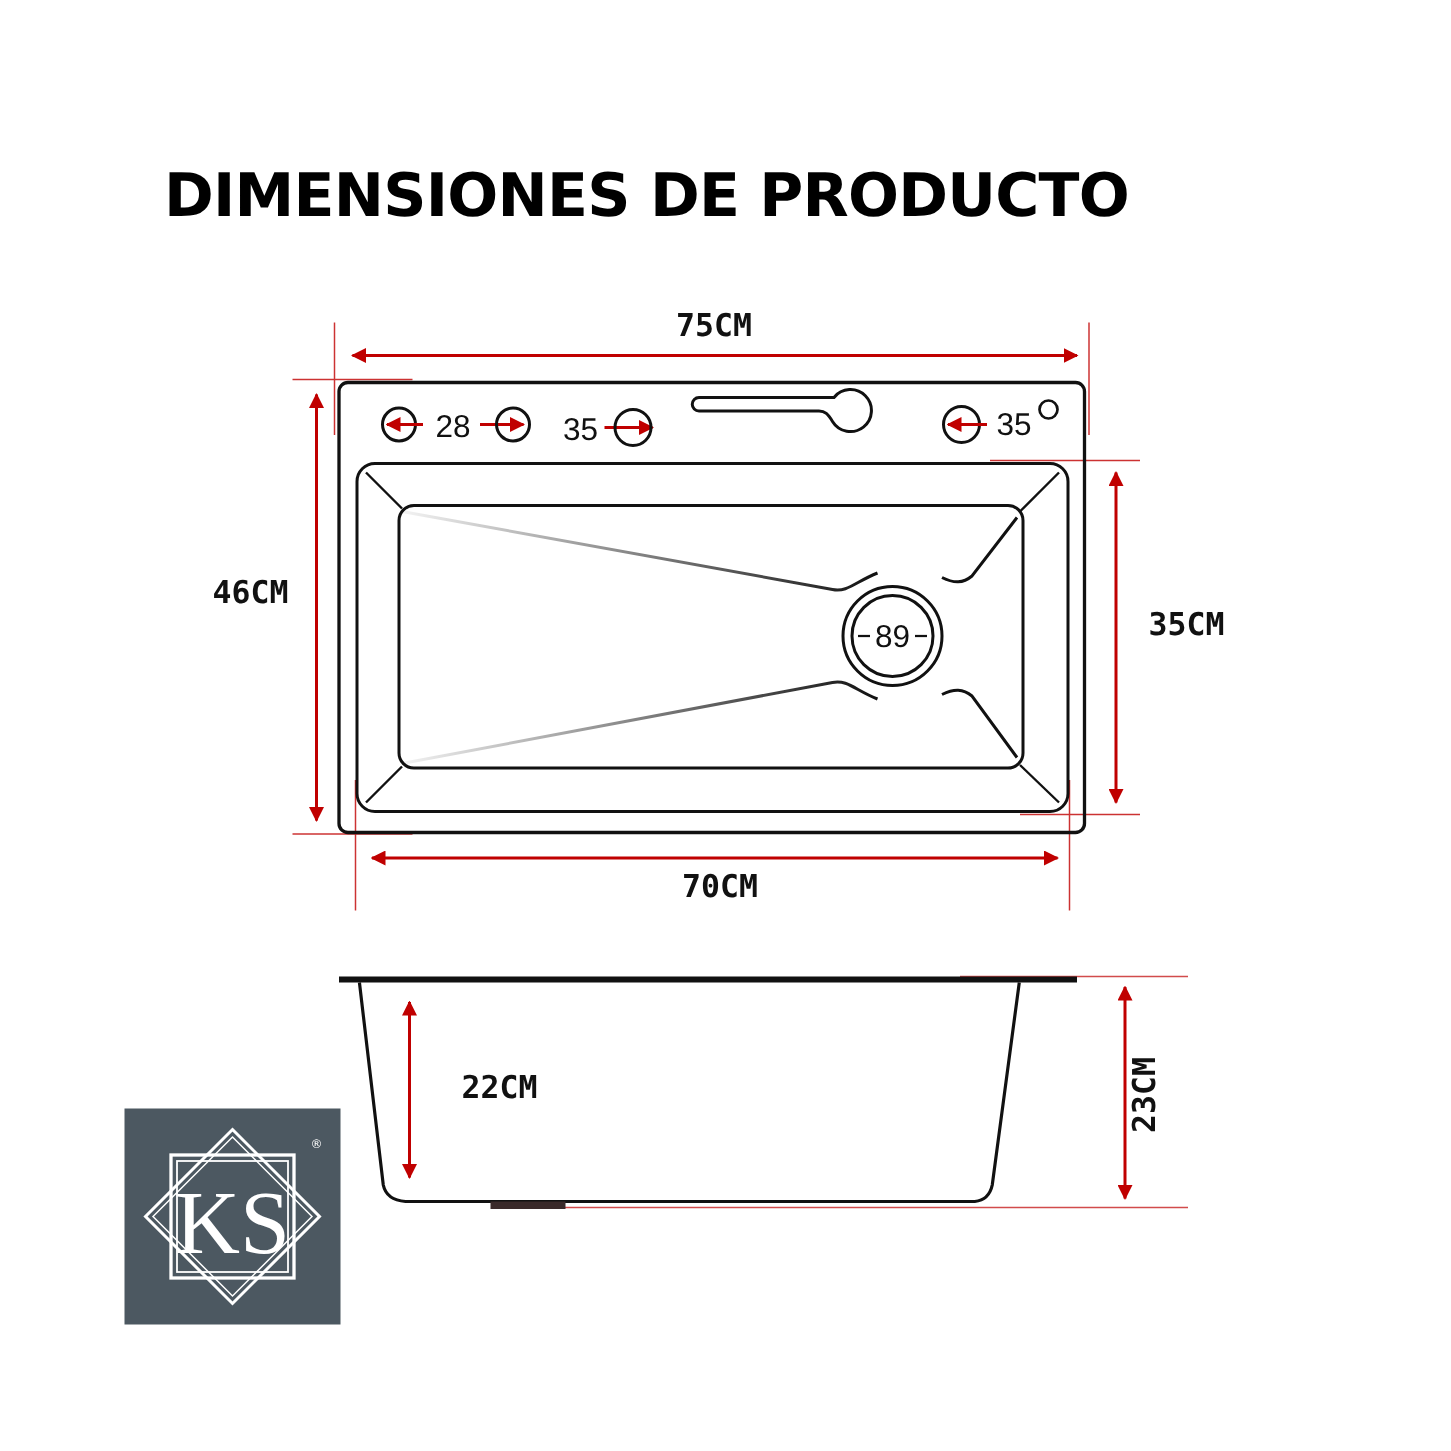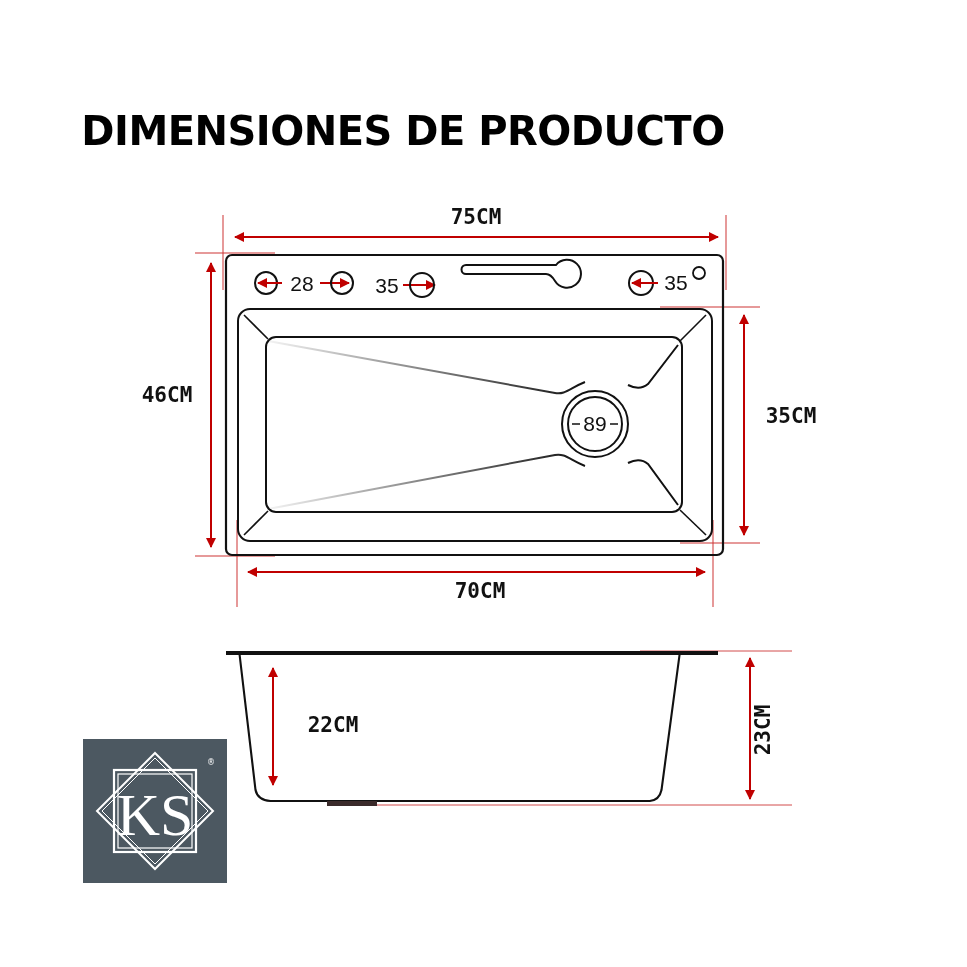--- a/index.html
+++ b/index.html
@@ -1,17 +1,17 @@
 <!DOCTYPE html>
 <html><head>
 <meta charset="utf-8">
 <style>
   html,body{margin:0;padding:0;background:#fff;}
   body{width:967px;height:967px;position:relative;overflow:hidden;font-family:"DejaVu Sans",sans-serif;}
-  #title{position:absolute;left:0;top:108px;width:806px;text-align:center;font-family:"DejaVu Sans",sans-serif;font-weight:bold;font-size:40px;letter-spacing:-0.5px;color:#000;}
+  #title{position:absolute;left:0;top:108px;width:806px;text-align:center;font-family:"DejaVu Sans",sans-serif;font-weight:bold;font-size:40px;letter-spacing:-0.5px;color:#000;padding-left:28px;}
   #drawing{position:absolute;left:0;top:0;}
   .dimtxt{font-family:"DejaVu Sans Mono",monospace;font-weight:bold;font-size:21px;fill:#111;}
   .holetxt{font-family:"Liberation Sans",sans-serif;font-size:21px;fill:#111;}
   #logo{position:absolute;left:83px;top:739px;width:144px;height:144px;background:#4c5861;}
   .reg{font-family:"DejaVu Sans",sans-serif;font-size:8px;fill:#fff;}
   .mono{font-family:"Liberation Serif",serif;fill:#fff;}
 </style>
 </head>
 <body>
 

